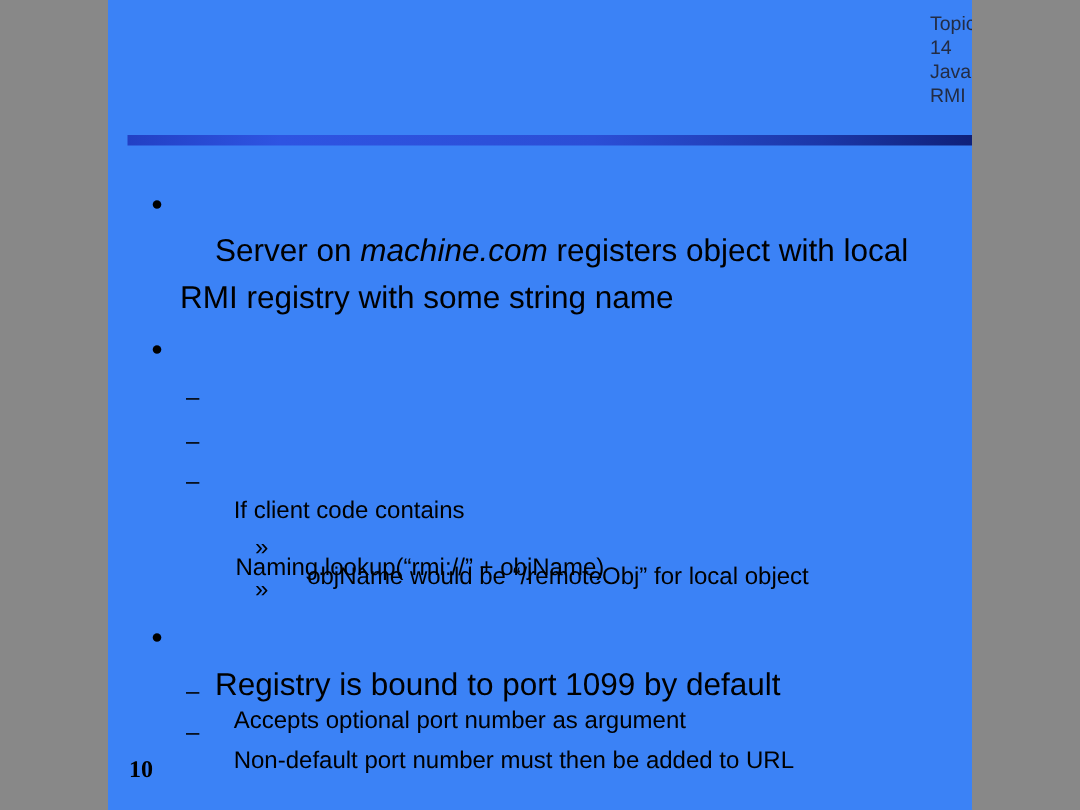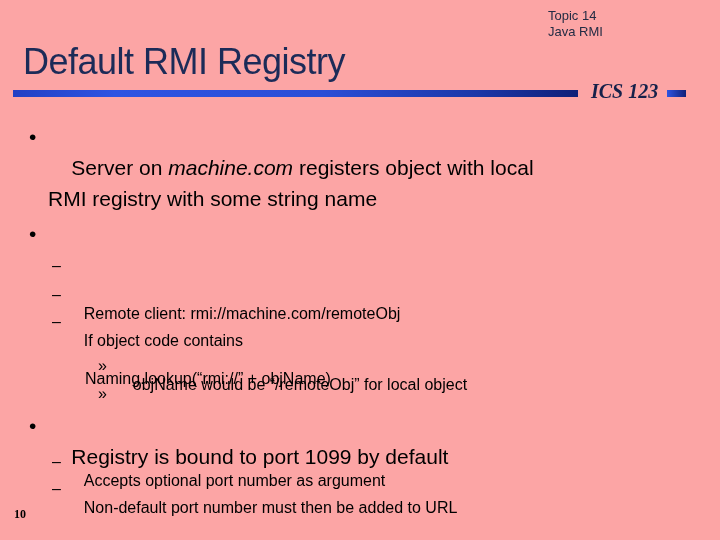--- a/index.html
+++ b/index.html
@@ -1,19 +1,19 @@
 <!DOCTYPE html>
 <html><head>
 <meta charset="utf-8">
 <style>
   html,body{margin:0;padding:0;background:#888;}
   .slide{
     position:relative;
-    width:720px;height:540px;
-    background:#fca5a5;
+    width:576px;height:540px;
+    background:#3b82f6;
     font-family:"Liberation Sans","DejaVu Sans",sans-serif;
     color:#000;
     overflow:hidden;
     margin:0 auto;
   }
   .topic{
     position:absolute;left:548px;top:8px;
     font-size:13px;line-height:16px;color:#232c44;
     white-space:pre-wrap;
   }
@@ -68,55 +68,54 @@
     font-size:16px;line-height:19px;
     padding-left:17px;white-space:pre-wrap;
   }
   .b-chev .chev{
     position:absolute;left:0;top:0;
     font-size:16px;line-height:19px;
   }
   .page-num{
     position:absolute;left:14px;top:507px;
     font-family:"Liberation Serif","DejaVu Serif",serif;
-    font-weight:bold;font-size:12px;line-height:14px;color:#000;
+    font-weight:bold;font-size:16px;line-height:14px;color:#000;
   }
 </style>
 </head>
 <body>
 
 <div class="slide">
 
   <div class="topic"><span>Topic 14</span><br><span>Java RMI</span></div>
 
-  <div class="title">Default RMI Registry</div>
 
   <div class="rule-main"></div>
   <div class="course">ICS 123</div>
   <div class="rule-short"></div>
 
   <div class="b-major" style="top:121px;">
     <span class="dot">•</span><span>Server on </span><span class="em">machine.com</span><span> registers object with local</span><br><span>RMI registry with some string name</span>
   </div>
 
 
   <div class="b-major" style="top:218px;">
     <span class="dot">•</span>
   </div>
 
   <div class="b-dash" style="top:256px;">
     <span class="dash">–</span>
   </div>
 
   <div class="b-dash" style="top:285px;">
-    <span class="dash">–</span><span>Remote client: rmi://machine.com/remoteObj</span>
+    <span class="dash">–</span>
   </div>
 
   <div class="b-dash" style="top:312px;">
-    <span class="dash">–</span><span>If object code contains</span>
+    <span class="dash">–</span><span>If client code contains</span>
     <div class="cont-line">Naming.lookup(“rmi://” + objName)</div>
   </div>
 
   <div class="b-chev" style="top:356px;">
     <span class="chev">»</span><span>objName would be “/remoteObj” for local object</span>
   </div>
 
   <div class="b-chev" style="top:384px;">
     <span class="chev">»</span>
   </div>

